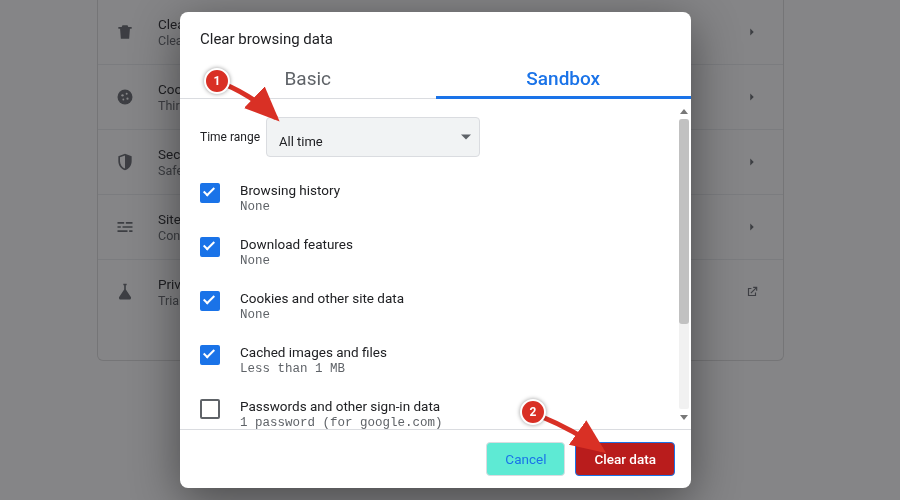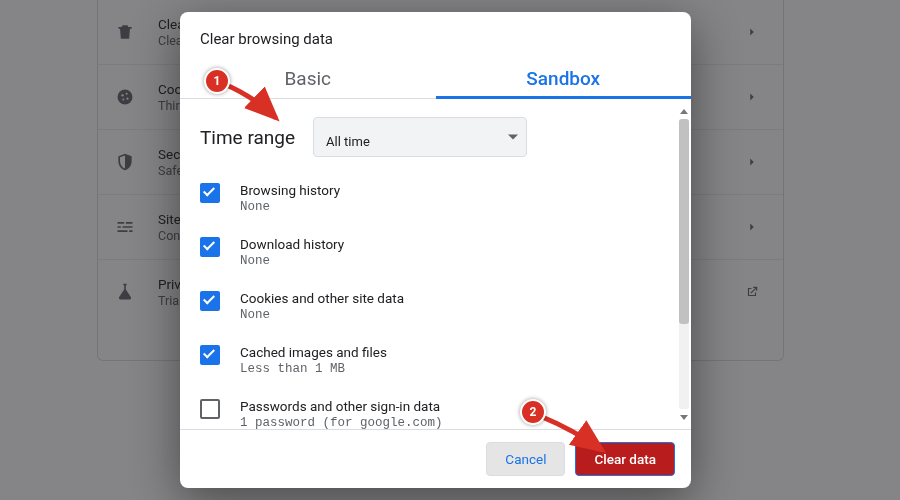--- a/index.html
+++ b/index.html
@@ -119,23 +119,23 @@
   }
   .scroll-inner {
     padding: 0 0 0 0;
   }
   .time-row {
     display: flex;
     align-items: center;
     padding: 18px 0 14px 20px;
   }
   .time-label {
-    font-size: 19px;
+    font-size: 12px;
     color: #202124;
-    margin-right: 18px;
+    margin-right: 6px;
   }
   .select {
     position: relative;
     width: 172px;
     height: 30px;
     border: 1px solid #dadce0;
     border-radius: 4px;
     background: #f1f3f4;
     display: flex;
     align-items: center;
@@ -239,21 +239,21 @@
     padding: 0 18px;
     border-radius: 4px;
     font-size: 13.5px;
     cursor: pointer;
     display: flex;
     align-items: center;
     justify-content: center;
   }
   .btn-secondary {
     border: 1px solid #dadce0;
-    background: #e5e5e5;
+    background: #5eead4;
     color: #1a73e8;
   }
   .btn-primary {
     border: 1px solid #1a73e8;
     background: #b91c1c;
     color: #fff;
     font-weight: 500;
   }
 
   
@@ -397,21 +397,21 @@
         <span class="cb checked"></span>
         <div class="opt-texts">
           <div class="opt-title">Browsing history</div>
           <div class="opt-sub">None</div>
         </div>
       </div>
 
       <div class="opt">
         <span class="cb checked"></span>
         <div class="opt-texts">
-          <div class="opt-title">Download history</div>
+          <div class="opt-title">Download features</div>
           <div class="opt-sub">None</div>
         </div>
       </div>
 
       <div class="opt">
         <span class="cb checked"></span>
         <div class="opt-texts">
           <div class="opt-title">Cookies and other site data</div>
           <div class="opt-sub">None</div>
         </div>

